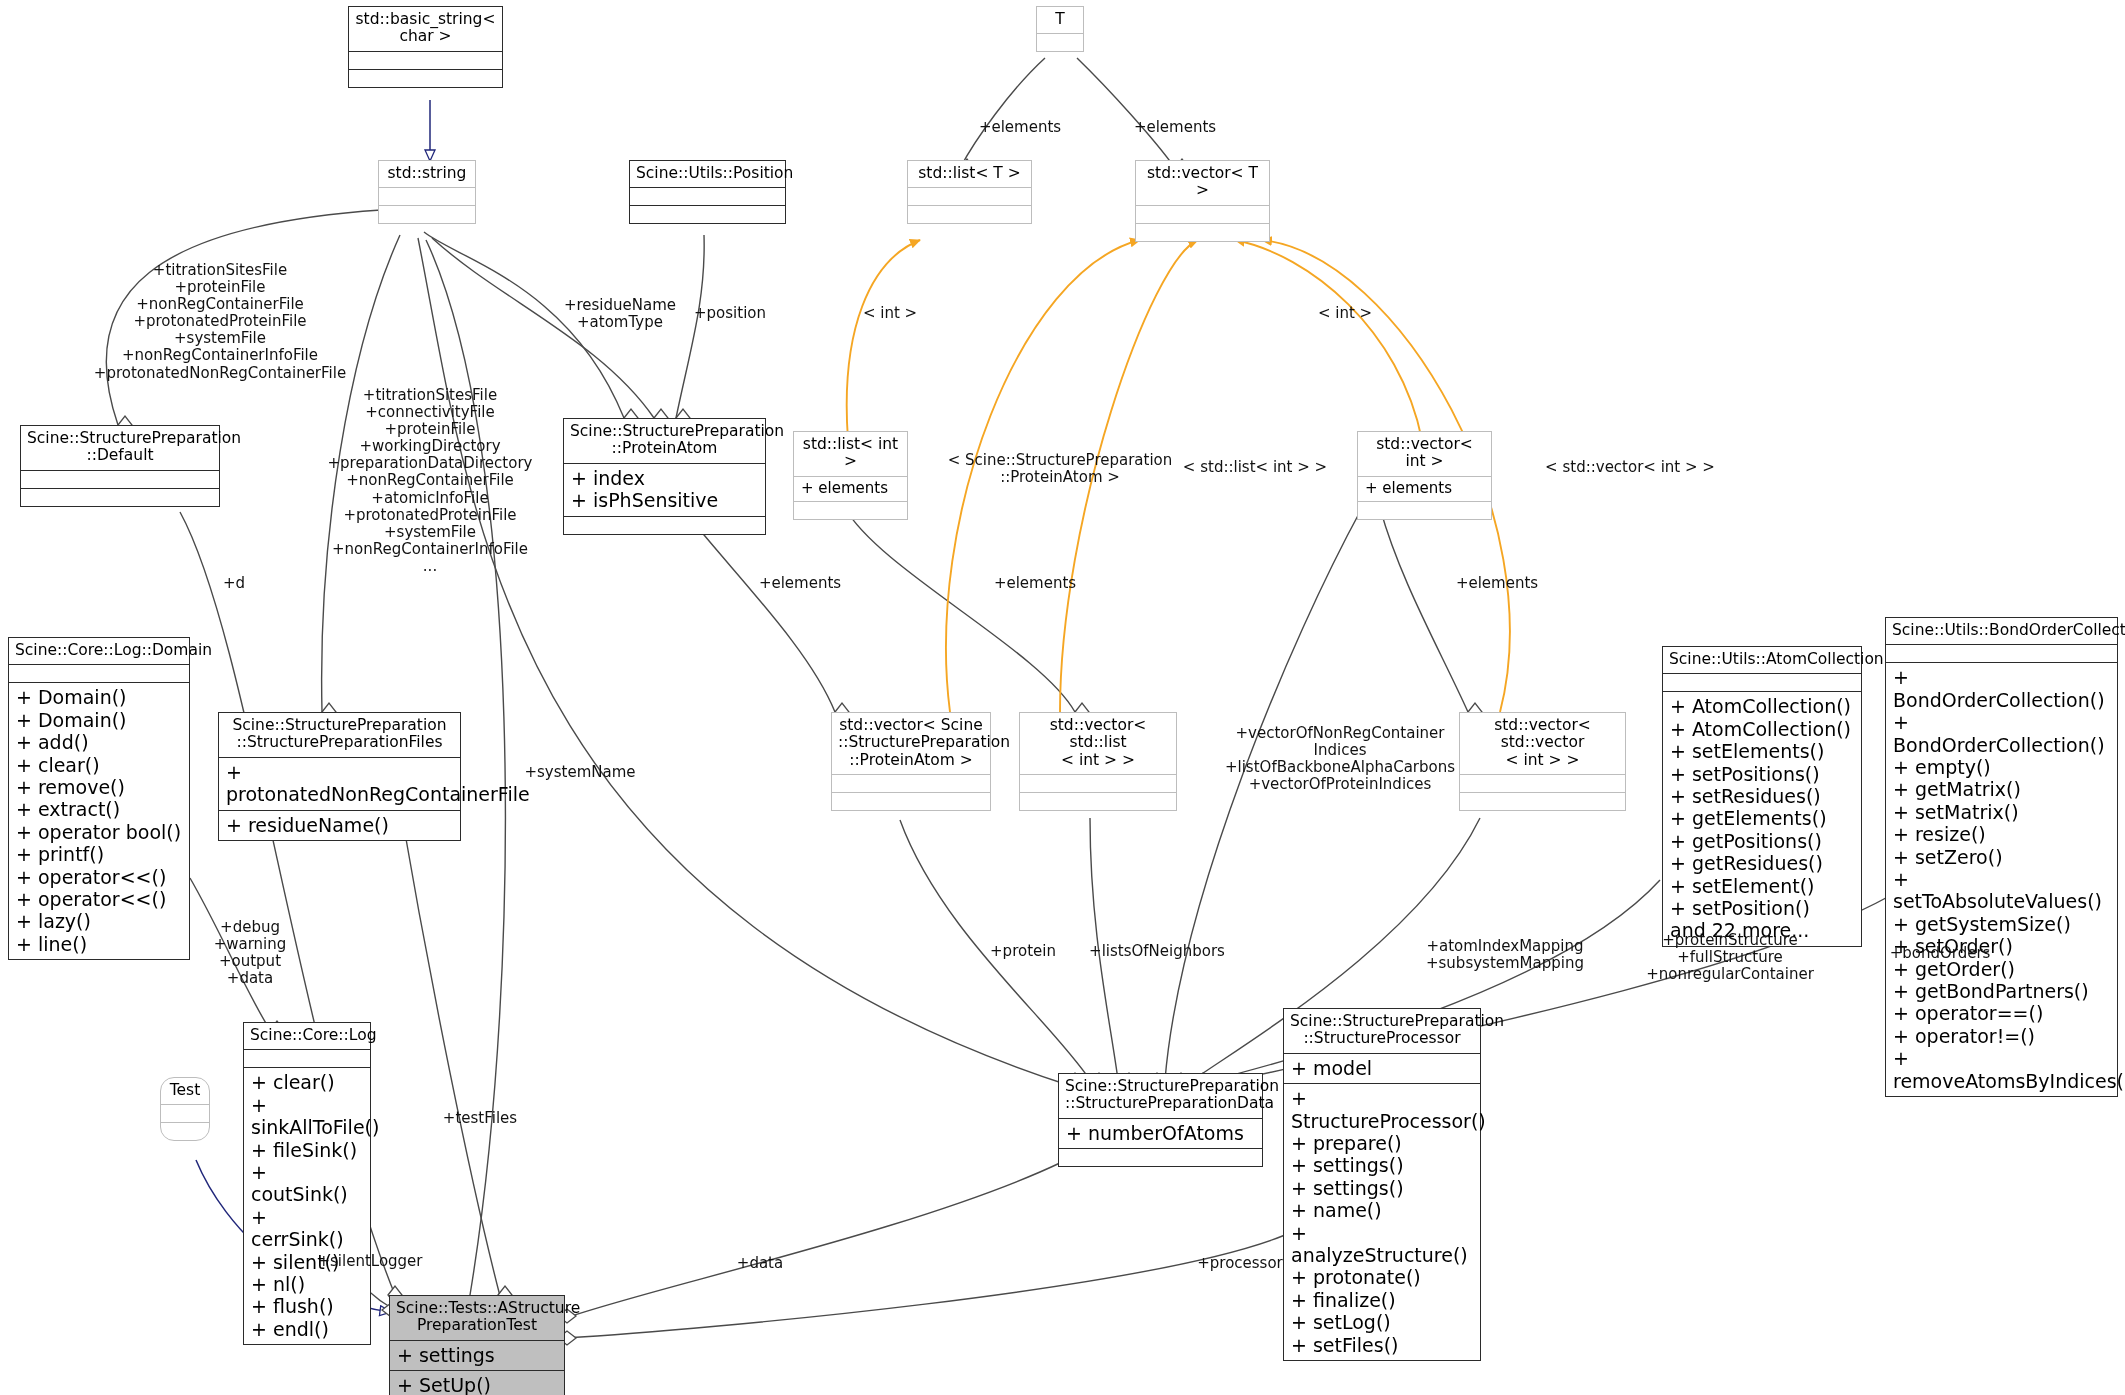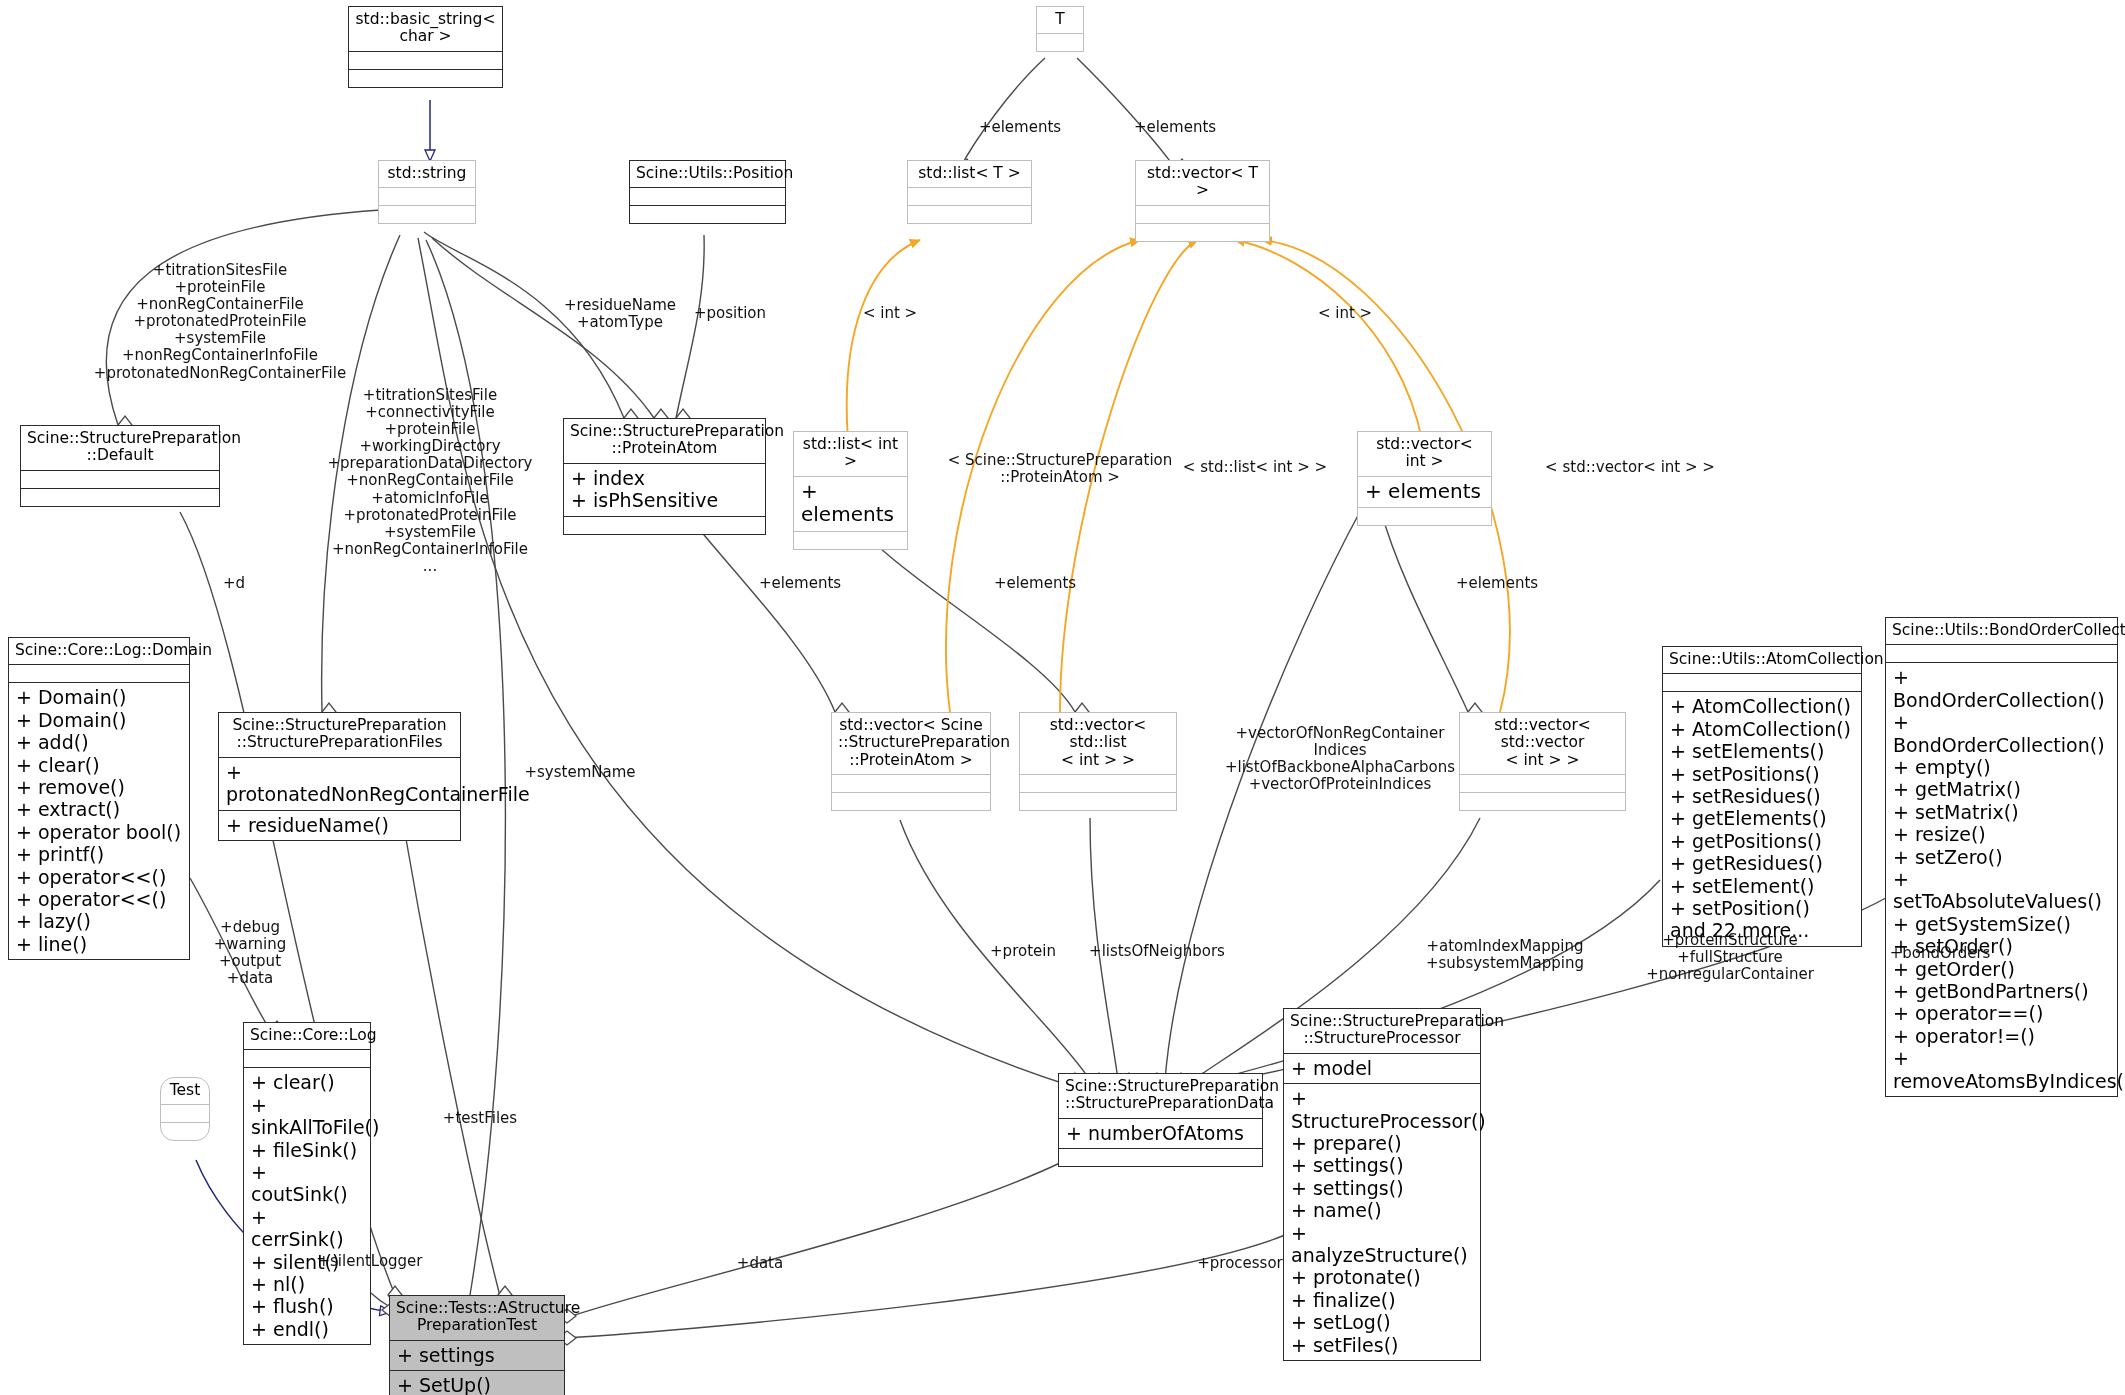--- a/index.html
+++ b/index.html
@@ -21,21 +21,21 @@
 
   
   .solid{border:1.6px solid #2b2b2b;}
   .solid > .cap{border-bottom:1.6px solid #2b2b2b;font-size:15.5px;}
   .solid > .sect{border-bottom:1.6px solid #2b2b2b;font-size:19px;}
   .solid > .sect:last-child{border-bottom:none;}
 
   
   .light{border:1.4px solid #bdbdbd;}
   .light > .cap{border-bottom:1.4px solid #bdbdbd;font-size:15.5px;}
-  .light > .sect{border-bottom:1.4px solid #bdbdbd;font-size:20px;}
+  .light > .sect{border-bottom:1.4px solid #bdbdbd;font-size:15px;}
   .light > .sect:last-child{border-bottom:none;}
 
   
   .highlight{background:#b91c1c;}
   .highlight > .cap,.highlight > .sect{background:#bfbfbf;}
 
   .edgelabel{
     position:absolute;font-size:15px;line-height:1.14;white-space:pre-line;
     text-align:center;color:#111;
   }

